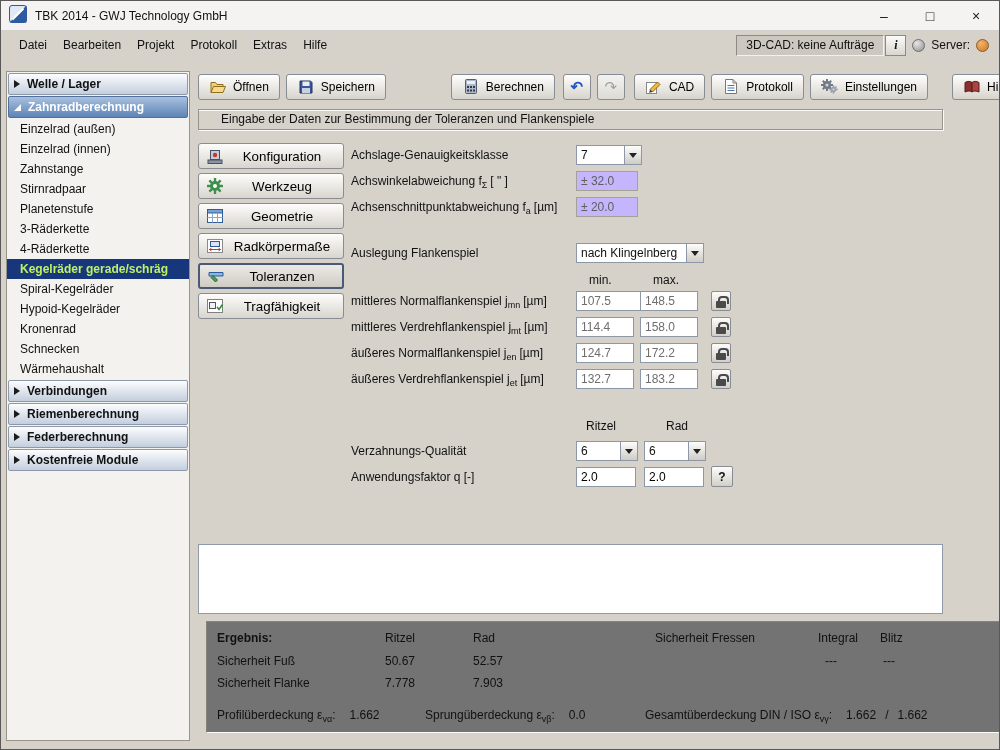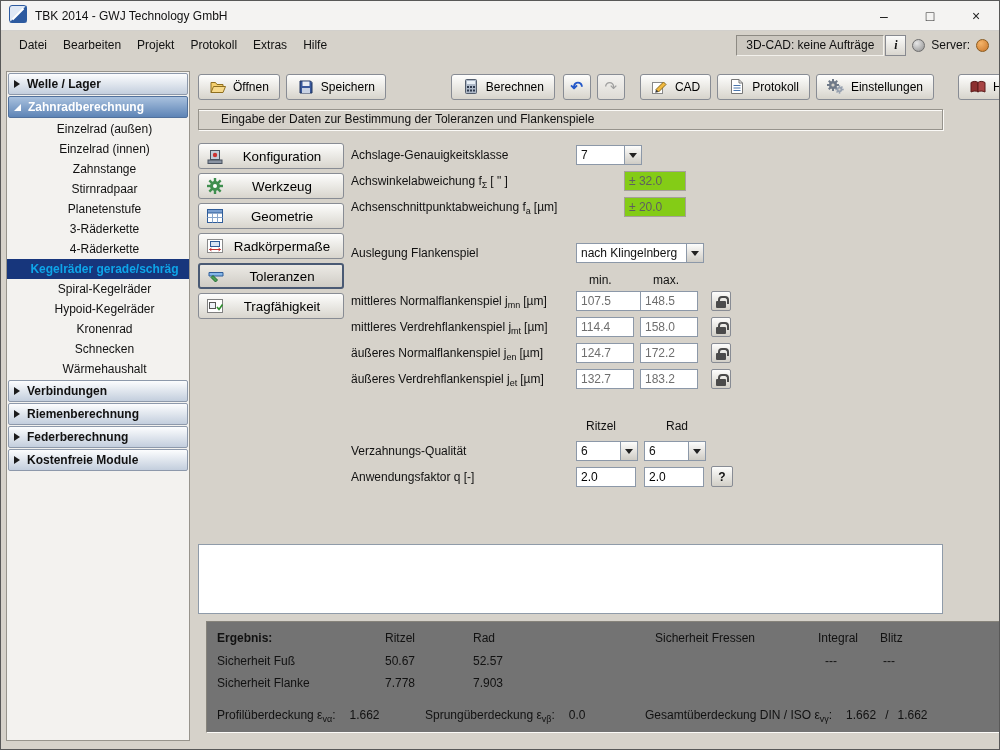--- a/index.html
+++ b/index.html
@@ -21,43 +21,43 @@
   .dot { width:13px; height:13px; border-radius:50%; }
   .dot.gray { background:radial-gradient(circle at 35% 30%, #e6e6e6, var(--cad-status-dot,#8f8f8f)); border:1px solid #6d6d6d; }
   .dot.orange { background:radial-gradient(circle at 35% 30%, #f5b469, var(--server-status-dot,#c9762a)); border:1px solid #8a5a1e; }
 
   
   .sidebar { position:absolute; top:70px; left:5px; width:184px; bottom:8px; background:#f3f2ef; border:1px solid #97948c; }
   .side-header { height:22px; margin:1px; display:flex; align-items:center; gap:7px; padding:0 5px; background:linear-gradient(#fcfdfe,#c3cedd); border:1px solid var(--accent-border,#8d99ab); border-radius:2px; font-weight:bold; cursor:default; }
   .side-header.active { background:linear-gradient(var(--active-section-top,#a9c1de), var(--active-section-bottom,#5d84b6)); color:#fff; border-color:#51719c; }
   .tri-right { width:0; height:0; border-left:6px solid #1c1c1c; border-top:4px solid transparent; border-bottom:4px solid transparent; }
   .tri-open { width:0; height:0; border-bottom:7px solid #fff; border-left:7px solid transparent; }
-  .side-item { height:20px; line-height:20px; padding-left:13px; white-space:nowrap; cursor:default;text-align:center; }
-  .side-item.selected { background:var(--selected-item-bg,#17367c); color:#0ea5e9; font-weight:bold; }
+  .side-item { height:20px; line-height:20px; padding-left:13px; white-space:nowrap; cursor:default; }
+  .side-item.selected { background:var(--selected-item-bg,#17367c); color:#bef264; font-weight:bold; }
 
   
   .main { position:absolute; top:58px; left:193px; right:0; bottom:0; }
   .toolbar { position:absolute; top:14px; left:4px; height:27px; display:flex; align-items:center; }
   .tbtn { display:flex; align-items:center; gap:6px; height:26px; padding:0 10px; background:linear-gradient(#fefefd,#d7d4cc); border:1px solid #888c94; border-radius:3px; font-size:12px; cursor:default; white-space:nowrap; }
   .tbtn.square { width:28px; padding:0; justify-content:center; font-size:15px; }
   .glyph-undo { color:#2458c8; font-weight:bold; }
   .tbtn.disabled { color:#a0a0a0; background:linear-gradient(#f3f2f0,#dedbd5); }
   .section-title { position:absolute; top:50px; left:4px; width:745px; height:21px; line-height:19px; padding-left:22px; border:1px solid #96938c; box-shadow:1px 1px 0 #fbfaf7, inset 0 1px 0 #fbfaf7; }
 
   .nbtn { position:absolute; left:4px; width:146px; height:26px; display:flex; align-items:center; gap:4px; padding:0 7px; background:linear-gradient(#fdfdfc,#d8d5cd); border:1px solid #888c94; border-radius:3px; cursor:default; }
   .nbtn .lbl { flex:1; text-align:center; }
   .nbtn.active { border:2px solid #4a5a74; background:linear-gradient(#eceae5,#cfccc5); }
   .nicon { width:18px; display:flex; justify-content:center; }
 
   .flabel { position:absolute; white-space:nowrap; }
   sub { font-size:9px; }
   .unit { margin-left:3px; }
   .field { position:absolute; height:20px; border:1px solid #8c98a8; background:#fff; font-family:"Liberation Sans", sans-serif; font-size:12px; padding:0 4px; }
   .field.gray { color:#6e6e6e; }
-  .field.disabled { background:#84cc16; color:#5f5f5f; border-color:#a5a199;margin-left:48px; }
+  .field.disabled { background:#c4b5fd; color:#5f5f5f; border-color:#a5a199; }
   .combo { position:absolute; height:20px; border:1px solid #8c98a8; background:#fff; display:flex; cursor:default; }
   .combo-val { flex:1; padding:2px 4px; overflow:hidden; white-space:nowrap; }
   .combo-btn { width:17px; background:linear-gradient(#fdfdfc,#cfccc5); border-left:1px solid #8c98a8; display:flex; align-items:center; justify-content:center; }
   .tri-down { width:0; height:0; border-top:5px solid #222; border-left:4px solid transparent; border-right:4px solid transparent; }
   .colhead { position:absolute; white-space:nowrap; }
   .lockbtn { position:absolute; width:20px; height:20px; background:linear-gradient(#fdfdfc,#d2cfc7); border:1px solid #888c94; border-radius:2px; display:flex; align-items:flex-start; justify-content:center; cursor:default; }
   .lock-body { position:relative; width:10px; height:7px; background:#4a4a4a; border-radius:1px; margin-top:9px; }
   .lock-body::before { content:""; position:absolute; left:1.5px; top:-5px; width:7px; height:6px; border:2px solid #4a4a4a; border-bottom:none; border-radius:4px 4px 0 0; }
   .qmark { position:absolute; width:22px; height:21px; background:linear-gradient(#fdfdfc,#d2cfc7); border:1px solid #888c94; border-radius:2px; font-weight:bold; display:flex; align-items:center; justify-content:center; cursor:default; }
 
@@ -183,21 +183,21 @@
             </svg>
           </span>
           <span>Berechnen</span>
         </button>
       <button class="tbtn square" style="margin-left:8px">
           <span class="glyph-undo">↶</span>
         </button>
       <button class="tbtn square disabled" style="margin-left:6px">
           <span>↷</span>
         </button>
-      <button class="tbtn" style="margin-left:15px">
+      <button class="tbtn" style="margin-left:9px">
           <span class="nicon">
             <svg width="16" height="14">
               <rect x="0.5" y="2.5" width="10" height="11" fill="#fff" stroke="#888"></rect>
               <path d="M4 9.5 L11.5 2 l2.5 2.5 L6.5 12 z" fill="#f2b93e" stroke="#8a6a1a"></path>
               <path d="M4 9.5 L6.5 12 L3.2 12.8 z" fill="#3a3a3a"></path>
             </svg>
           </span>
           <span>CAD</span>
         </button>
       <button class="tbtn" style="margin-left:6px">

